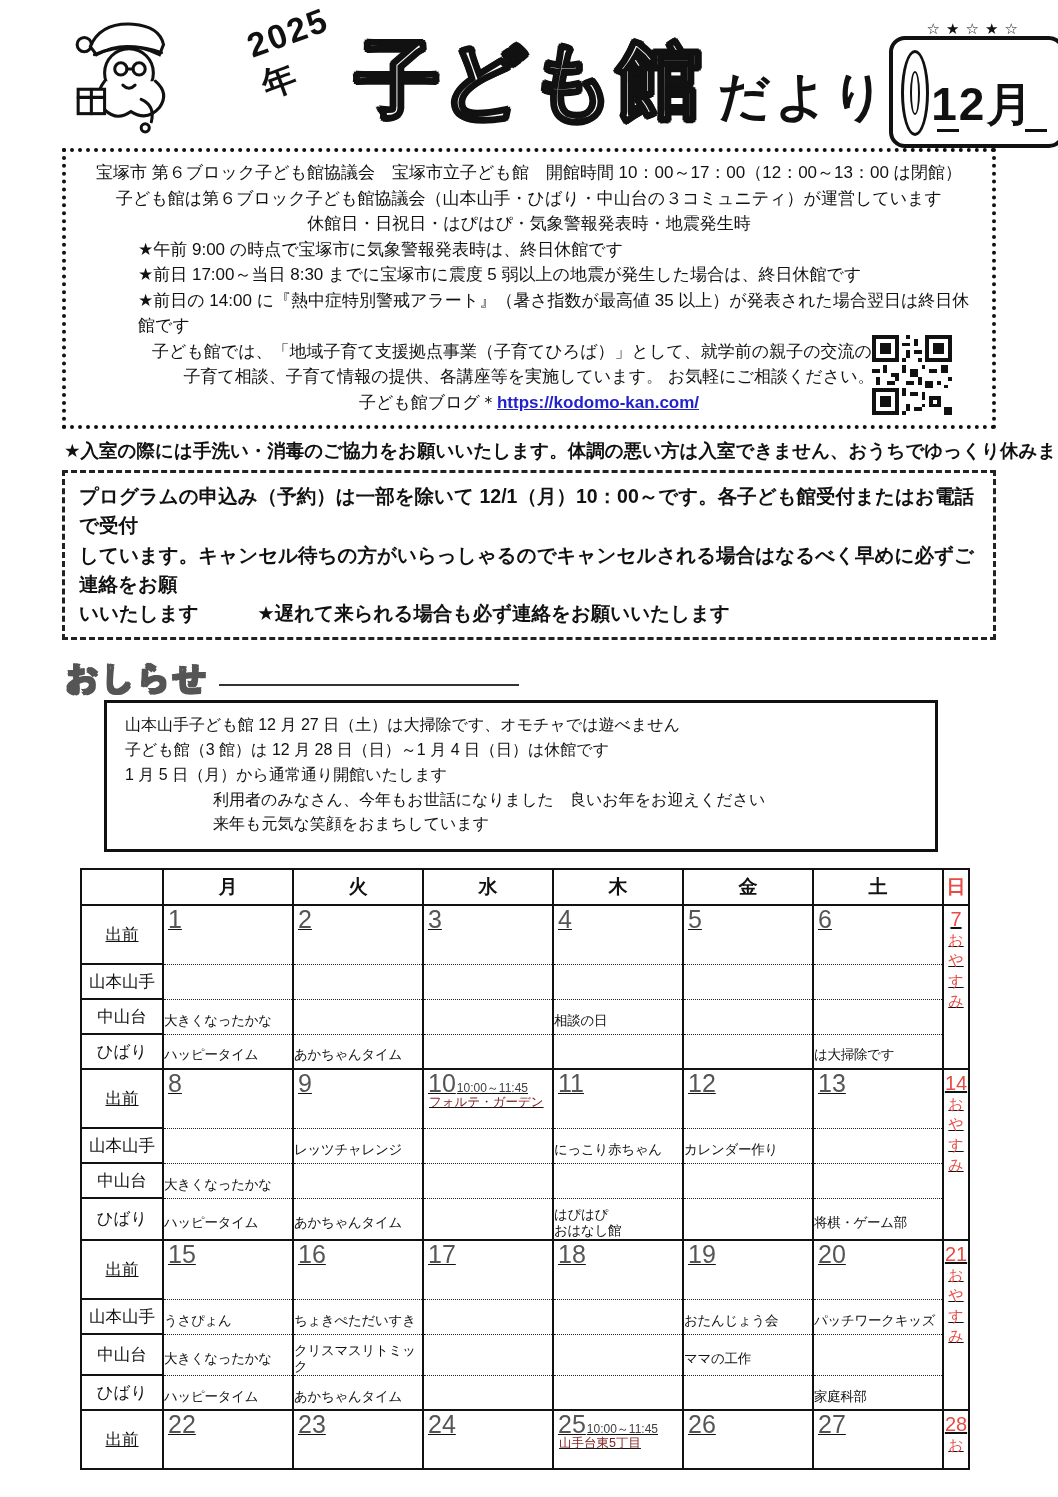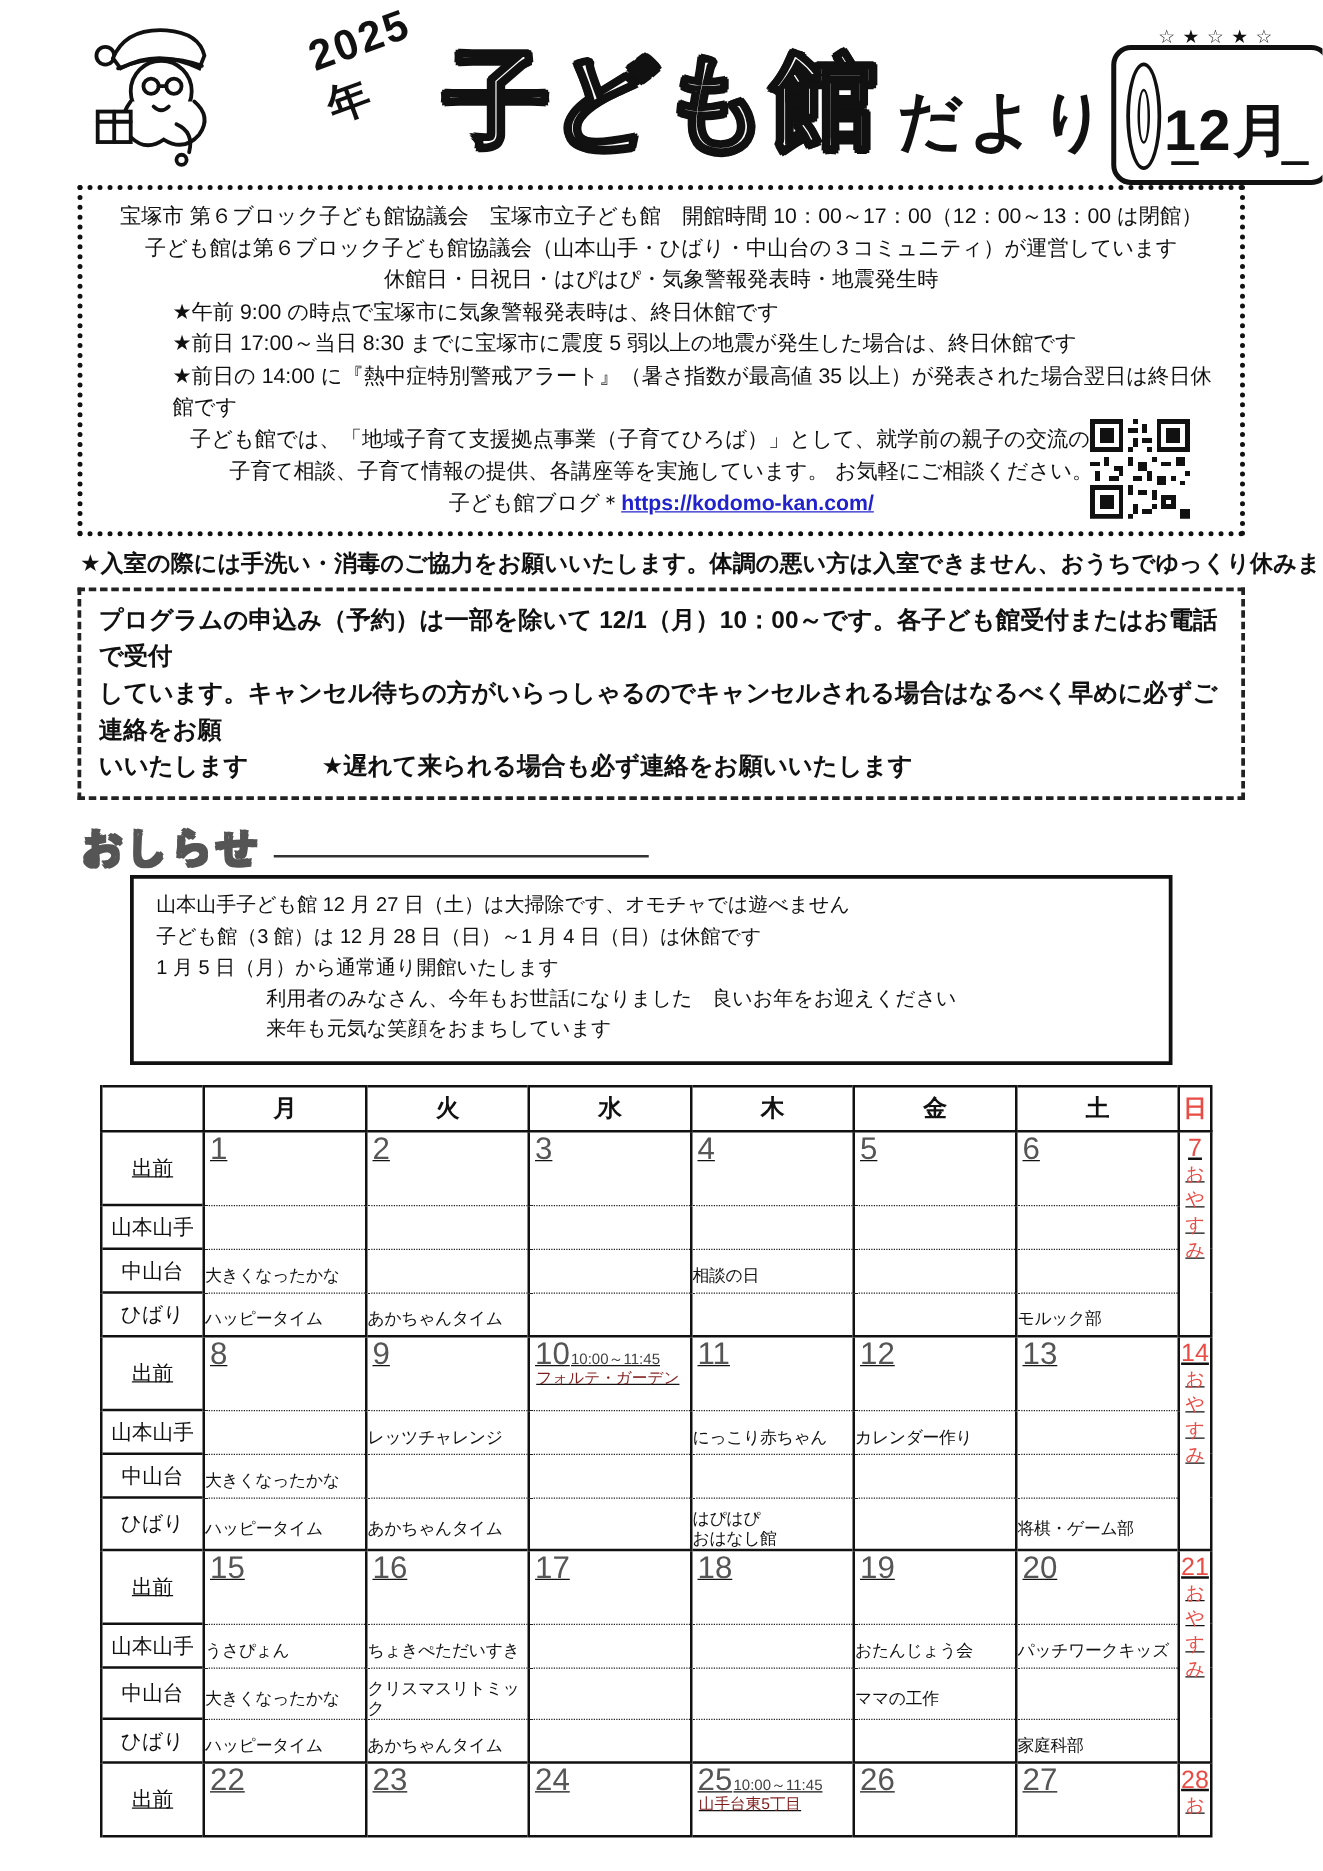--- a/index.html
+++ b/index.html
@@ -294,21 +294,21 @@
           <td class="ev">
             <div class="evt"></div>
           </td>
           <td class="ev">
             <div class="evt"></div>
           </td>
           <td class="ev">
             <div class="evt"></div>
           </td>
           <td class="ev">
-            <div class="evt">モルック部</div>
+            <div class="evt">は大掃除です</div>
           </td>
         </tr>
         <tr class="solid-top r-demae">
           <td class="lbl">出前</td>
           <td>
             <div class="datecell"><span class="num">8</span></div>
           </td>
           <td>
             <div class="datecell"><span class="num">9</span></div>
           </td>

